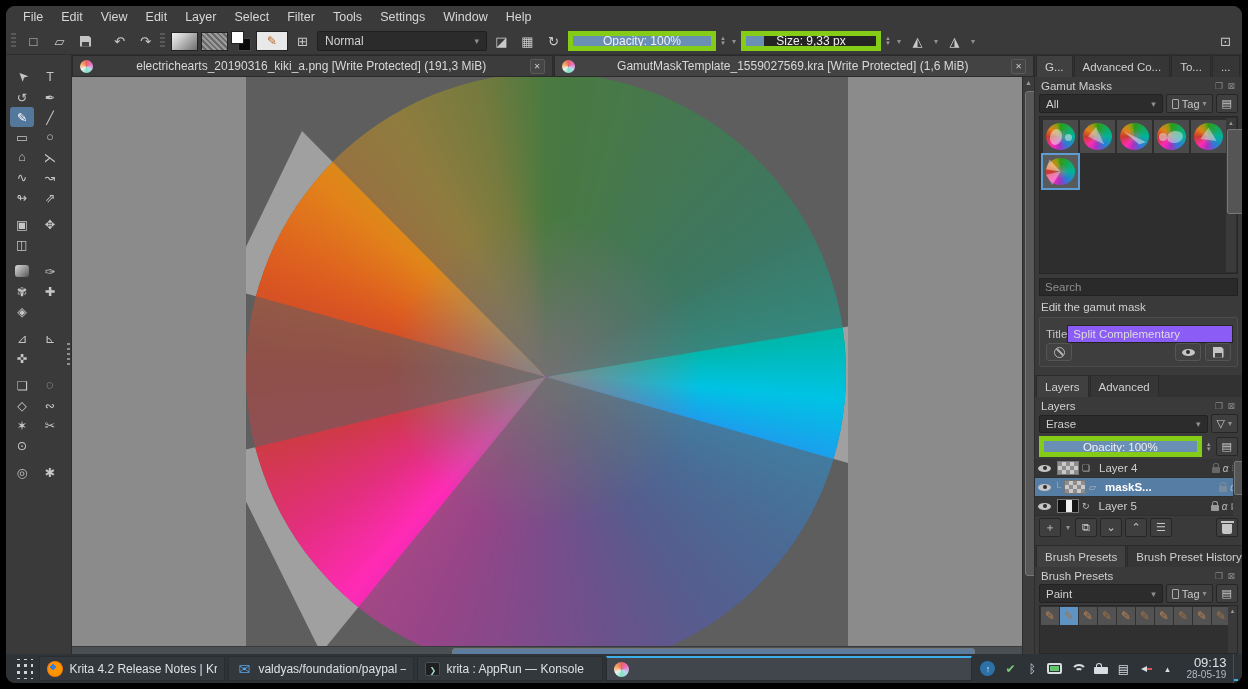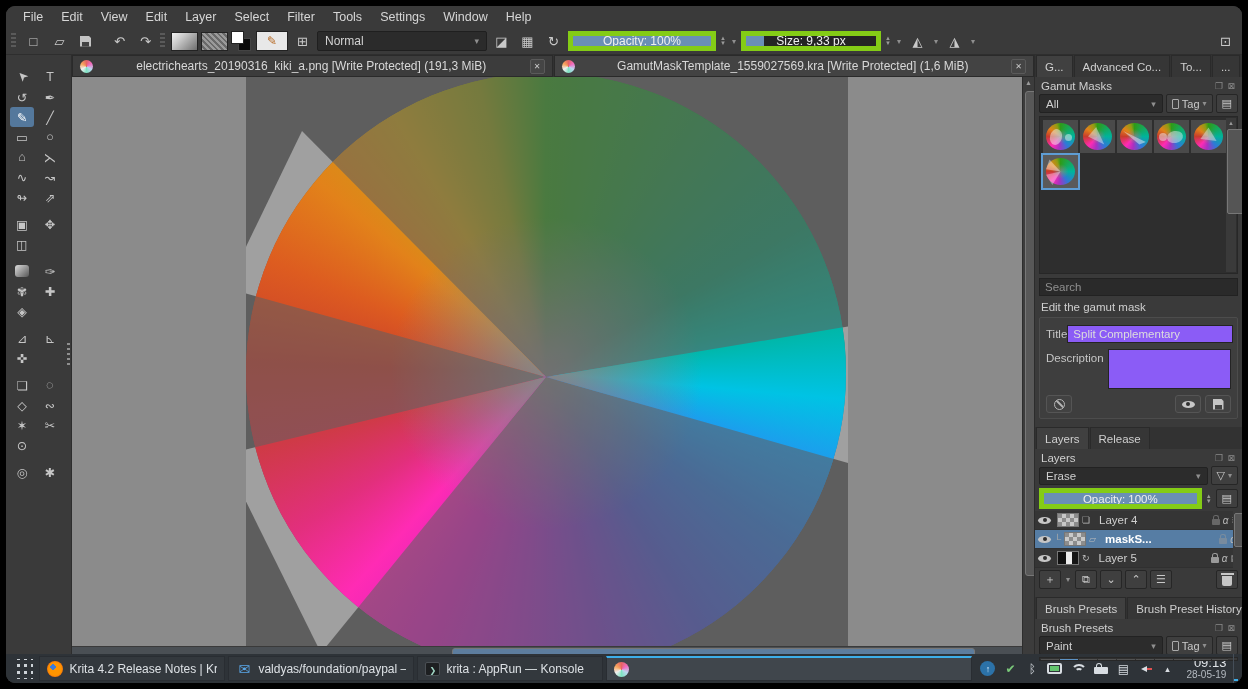--- a/index.html
+++ b/index.html
@@ -108,21 +108,21 @@
   .m5 .ov::before{content:"";inset:1px;background:rgba(240,240,240,.45);clip-path:polygon(50% 14%,20% 60%,80% 68%)}
   .m6 .ov::before{content:"";inset:0;background:rgba(255,255,255,.4);clip-path:polygon(50% 50%,12% 6%,0 42%)}
   .m6 .ov::after{content:"";inset:0;position:absolute;background:rgba(255,255,255,.35);clip-path:polygon(50% 50%,0 62%,22% 100%)}
   .gm-scroll{position:absolute;right:1px;top:1px;bottom:1px;width:10px;background:#3a3a3a}
   .gm-scroll .sbtn-a{font-size:6px;color:#999;text-align:center;line-height:10px}
   .gm-scroll .thumb{position:absolute;left:1px;right:1px;top:11px;height:55%;background:#555;border-radius:2px}
   .searchbox{margin:4px 4px 0;height:18px;background:#2a2a2a;border:1px solid #222;color:#9a9a9a;font-size:11.5px;padding:0 5px;width:calc(100% - 8px);font-family:inherit;flex:none}
   .searchbox::placeholder{color:#8f8f8f}
   .editlabel{padding:5px 6px 2px;flex:none}
   .editbox{margin:2px 4px 0;padding:7px 6px 5px;background:#3e3e3e;border:1px solid #4c4c4c;border-radius:2px;flex:none}
-  .editrow{display:flex;margin-bottom:6px}
+  .editrow{display:flex;}
   .editrow .elbl{width:62px;padding-top:3px;color:#c6c6c6}
   .editrow input,.editrow textarea{flex:1;background:#8b5cf6;border:1px solid #242424;color:#ddd;font-size:11.5px;padding:2px 5px;font-family:inherit;resize:none}
   .editrow textarea{height:40px}
   .editbtns{display:flex;align-items:center}
   .ebtn{width:26px;height:18px;border:1px solid #555;border-radius:3px;background:#424242;display:flex;align-items:center;justify-content:center;margin-right:4px}
   .icon-cancel{width:11px;height:11px;border:1.6px solid #b5b5b5;border-radius:50%;position:relative;overflow:hidden}
   .icon-cancel::before{content:"";position:absolute;left:-2px;top:3.4px;width:14px;height:1.6px;background:#b5b5b5;transform:rotate(45deg)}
   .eye{width:13px;height:13px;position:relative;flex:none}
   .eye::before{content:"";position:absolute;left:0;top:3px;width:13px;height:7px;background:#c6c6c6;border-radius:50%}
   .eye::after{content:"";position:absolute;left:4.5px;top:4.8px;width:4px;height:4px;background:#2f2f2f;border-radius:50%}
@@ -411,43 +411,39 @@
             <span class="ov"></span>
           </div>
         </div>
       <input class="searchbox" placeholder="Search" style="">
       <div class="editlabel">Edit the gamut mask</div>
       <div class="editbox">
         <div class="editrow">
           <span class="elbl">Title</span>
           <input value="Split Complementary" style="">
         </div>
-        <div class="editrow">
-          <span class="elbl">Description</span>
-          <textarea style=""></textarea>
-        </div>
         <div class="editbtns">
           <span class="ebtn">
               <span class="icon-cancel"></span>
             </span>
           <span style="flex:1"></span>
           <span class="ebtn">
               <span class="eye"></span>
             </span>
           <span class="ebtn" style="margin-right:0">
               <span class="icon-floppy"></span>
             </span>
         </div>
       </div>
 
       <div class="gap8"></div>
       <div class="dtabs">
 
       <div class="dtab active">Layers</div>
-          <div class="dtab">Release</div>
+          <div class="dtab">Advanced</div>
         </div>
       <div class="dhead">
         <span>Layers</span>
         <span class="ics">❐ ⊠</span>
       </div>
       <div class="drow lay-blend">
         <div class="select">
             <span>Erase</span>
           </div>
         <div class="sbtn">▽<span style="font-size:8px;color:#8f8f8f">▾</span></div>

